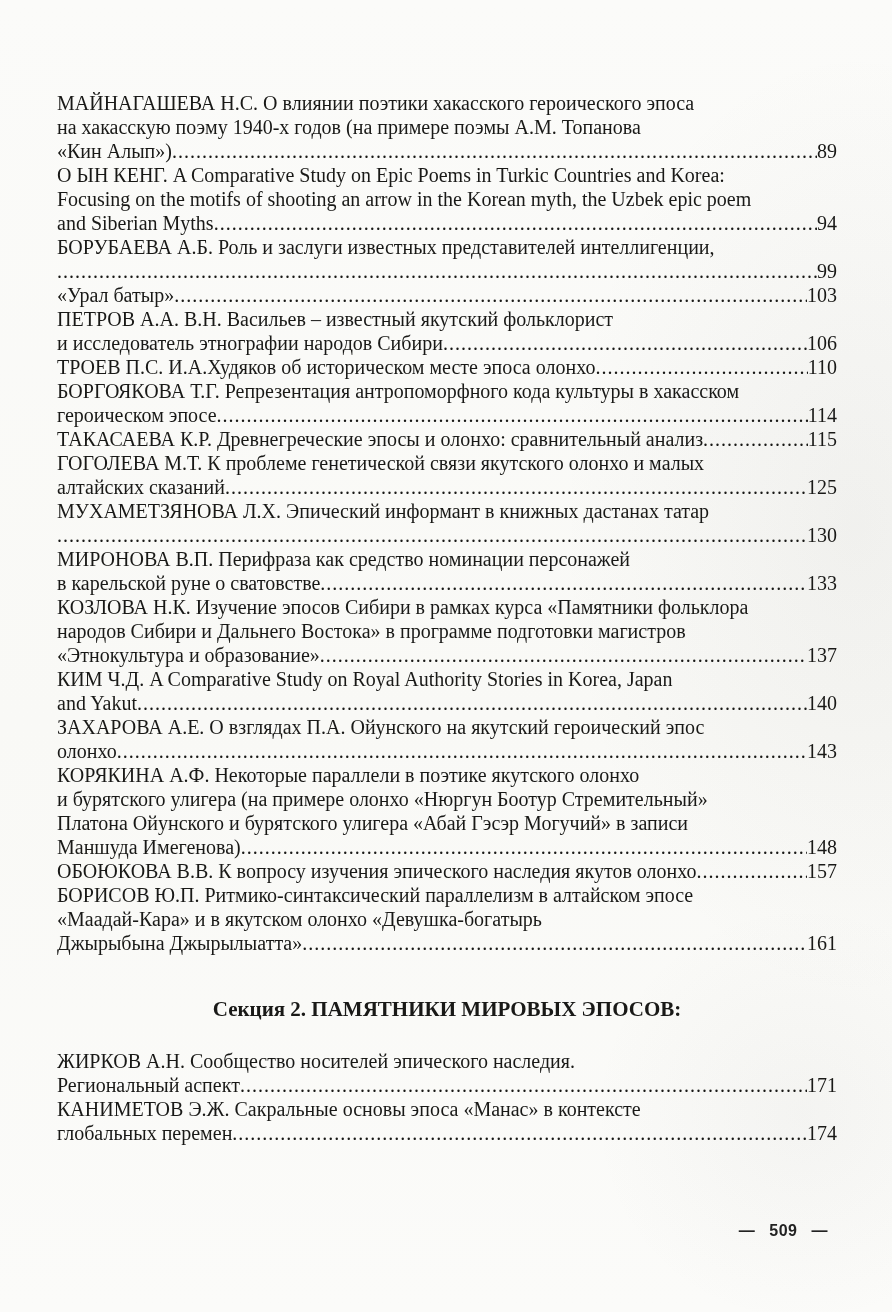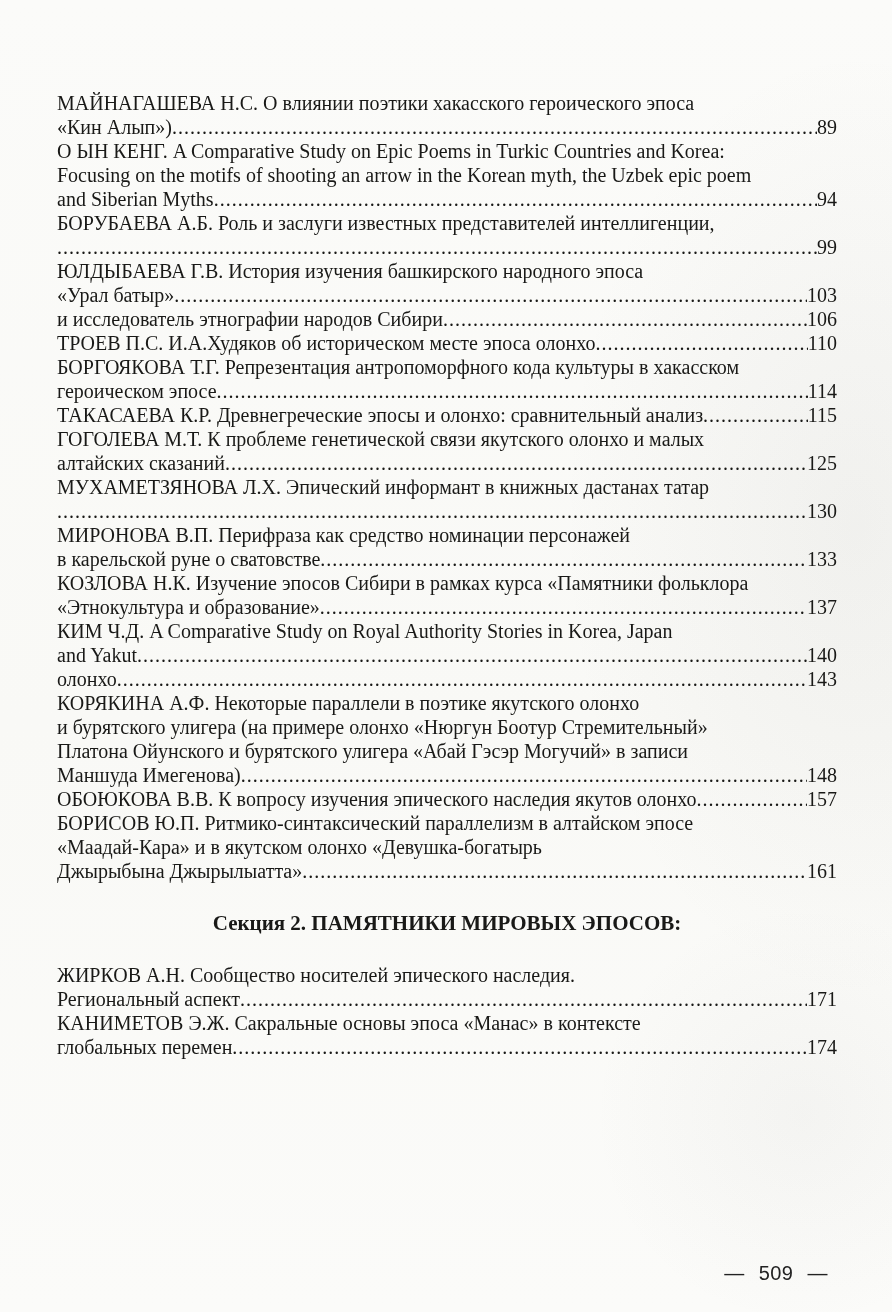--- a/index.html
+++ b/index.html
@@ -49,48 +49,50 @@
     min-width: 8px;
     overflow: hidden;
     white-space: nowrap;
     letter-spacing: 1px;
   }
   .pgnum {
     flex: 0 0 auto;
     text-align: right;
   }
   .section-heading {
-    margin: 28px 0 27px 0;
+    margin: 42px 0 27px 0;
     font-size: 21px;
     line-height: 25px;
     font-weight: bold;
     text-align: center;
     white-space: nowrap;
   }
   .footer {
     position: absolute;
-    top: 1262px;
+    top: 1222px;
     right: 64px;
     font-family: "Liberation Sans", sans-serif;
-    font-size: 20px;
+    font-size: 16px;
     letter-spacing: 0.5px;
     color: #222;
+    font-weight: bold;
   }
   .footer .gap { display: inline-block; width: 14px; }
 </style>
 </head>
 <body>
 
 <div class="page">
 
   <main class="toc">
 
     <section id="entries-1">
         <div class="toc-entry">
           <div class="toc-line"><span class="txt">МАЙНАГАШЕВА Н.С. О влиянии поэтики хакасского героического эпоса</span></div>
+          <div class="toc-line"><span class="txt">на хакасскую поэму 1940-х годов (на примере поэмы А.М. Топанова</span></div>
           <div class="toc-line with-leader">
             <span class="txt">«Кин Алып»)</span>
             <span class="leader">................................................................................................................................................................................................................................................</span>
             <span class="pgnum">89</span>
           </div>
         </div>
         <div class="toc-entry">
           <div class="toc-line"><span class="txt">О ЫН КЕНГ. A Comparative Study on Epic Poems in Turkic Countries and Korea:</span></div>
           <div class="toc-line"><span class="txt">Focusing on the motifs of shooting an arrow in the Korean myth, the Uzbek epic poem</span></div>
           <div class="toc-line with-leader">
@@ -100,28 +102,28 @@
           </div>
         </div>
         <div class="toc-entry">
           <div class="toc-line"><span class="txt">БОРУБАЕВА А.Б. Роль и заслуги известных представителей интеллигенции,</span></div>
           <div class="toc-line with-leader">
             <span class="leader">................................................................................................................................................................................................................................................</span>
             <span class="pgnum">99</span>
           </div>
         </div>
         <div class="toc-entry">
-          <div class="toc-line"><span class="txt">ЮЛДЫБАЕВА Г.В. История изучения башкирского народного эпоса</span></div>
           <div class="toc-line with-leader">
             <span class="txt">«Урал батыр»</span>
             <span class="leader">................................................................................................................................................................................................................................................</span>
             <span class="pgnum">103</span>
           </div>
         </div>
         <div class="toc-entry">
+          <div class="toc-line"><span class="txt">ПЕТРОВ А.А. В.Н. Васильев – известный якутский фольклорист</span></div>
           <div class="toc-line with-leader">
             <span class="txt">и исследователь этнографии народов Сибири </span>
             <span class="leader">................................................................................................................................................................................................................................................</span>
             <span class="pgnum">106</span>
           </div>
         </div>
         <div class="toc-entry">
           <div class="toc-line with-leader">
             <span class="txt">ТРОЕВ П.С. И.А.Худяков об историческом месте эпоса олонхо</span>
             <span class="leader">................................................................................................................................................................................................................................................</span>
@@ -161,35 +163,37 @@
         <div class="toc-entry">
           <div class="toc-line"><span class="txt">МИРОНОВА В.П. Перифраза как средство номинации персонажей</span></div>
           <div class="toc-line with-leader">
             <span class="txt">в карельской руне о сватовстве</span>
             <span class="leader">................................................................................................................................................................................................................................................</span>
             <span class="pgnum">133</span>
           </div>
         </div>
         <div class="toc-entry">
           <div class="toc-line"><span class="txt">КОЗЛОВА Н.К. Изучение эпосов Сибири в рамках курса «Памятники фольклора</span></div>
+          <div class="toc-line"><span class="txt">народов Сибири и Дальнего Востока» в программе подготовки магистров</span></div>
           <div class="toc-line with-leader">
             <span class="txt">«Этнокультура и образование»</span>
             <span class="leader">................................................................................................................................................................................................................................................</span>
             <span class="pgnum">137</span>
           </div>
         </div>
         <div class="toc-entry">
           <div class="toc-line"><span class="txt">КИМ Ч.Д. A Comparative Study on Royal Authority Stories in Korea, Japan</span></div>
           <div class="toc-line with-leader">
             <span class="txt">and Yakut</span>
             <span class="leader">................................................................................................................................................................................................................................................</span>
             <span class="pgnum">140</span>
           </div>
         </div>
         <div class="toc-entry">
+          <div class="toc-line"><span class="txt">ЗАХАРОВА А.Е. О взглядах П.А. Ойунского на якутский героический эпос</span></div>
           <div class="toc-line with-leader">
             <span class="txt">олонхо</span>
             <span class="leader">................................................................................................................................................................................................................................................</span>
             <span class="pgnum">143</span>
           </div>
         </div>
         <div class="toc-entry">
           <div class="toc-line"><span class="txt">КОРЯКИНА А.Ф. Некоторые параллели в поэтике якутского олонхо</span></div>
           <div class="toc-line"><span class="txt">и бурятского улигера (на примере олонхо «Нюргун Боотур Стремительный»</span></div>
           <div class="toc-line"><span class="txt">Платона Ойунского и бурятского улигера «Абай Гэсэр Могучий» в записи</span></div>

